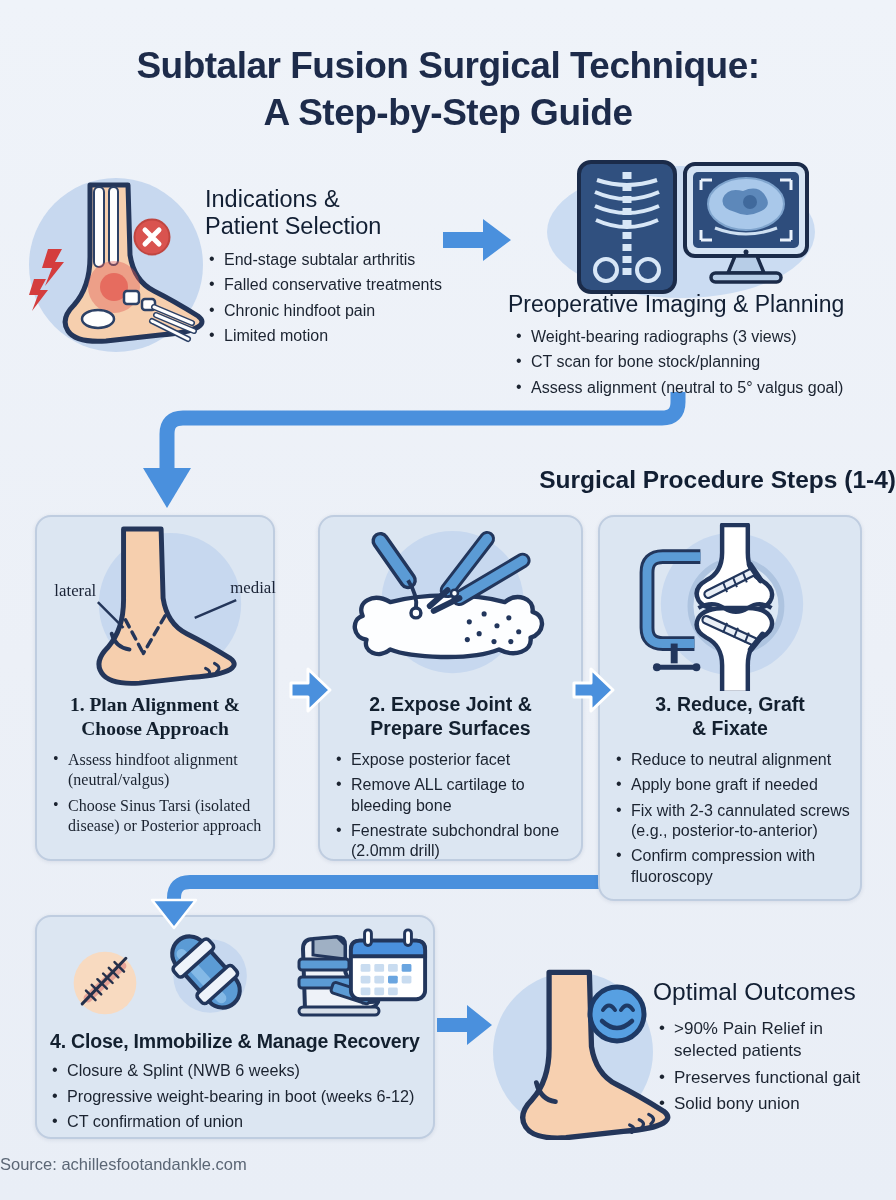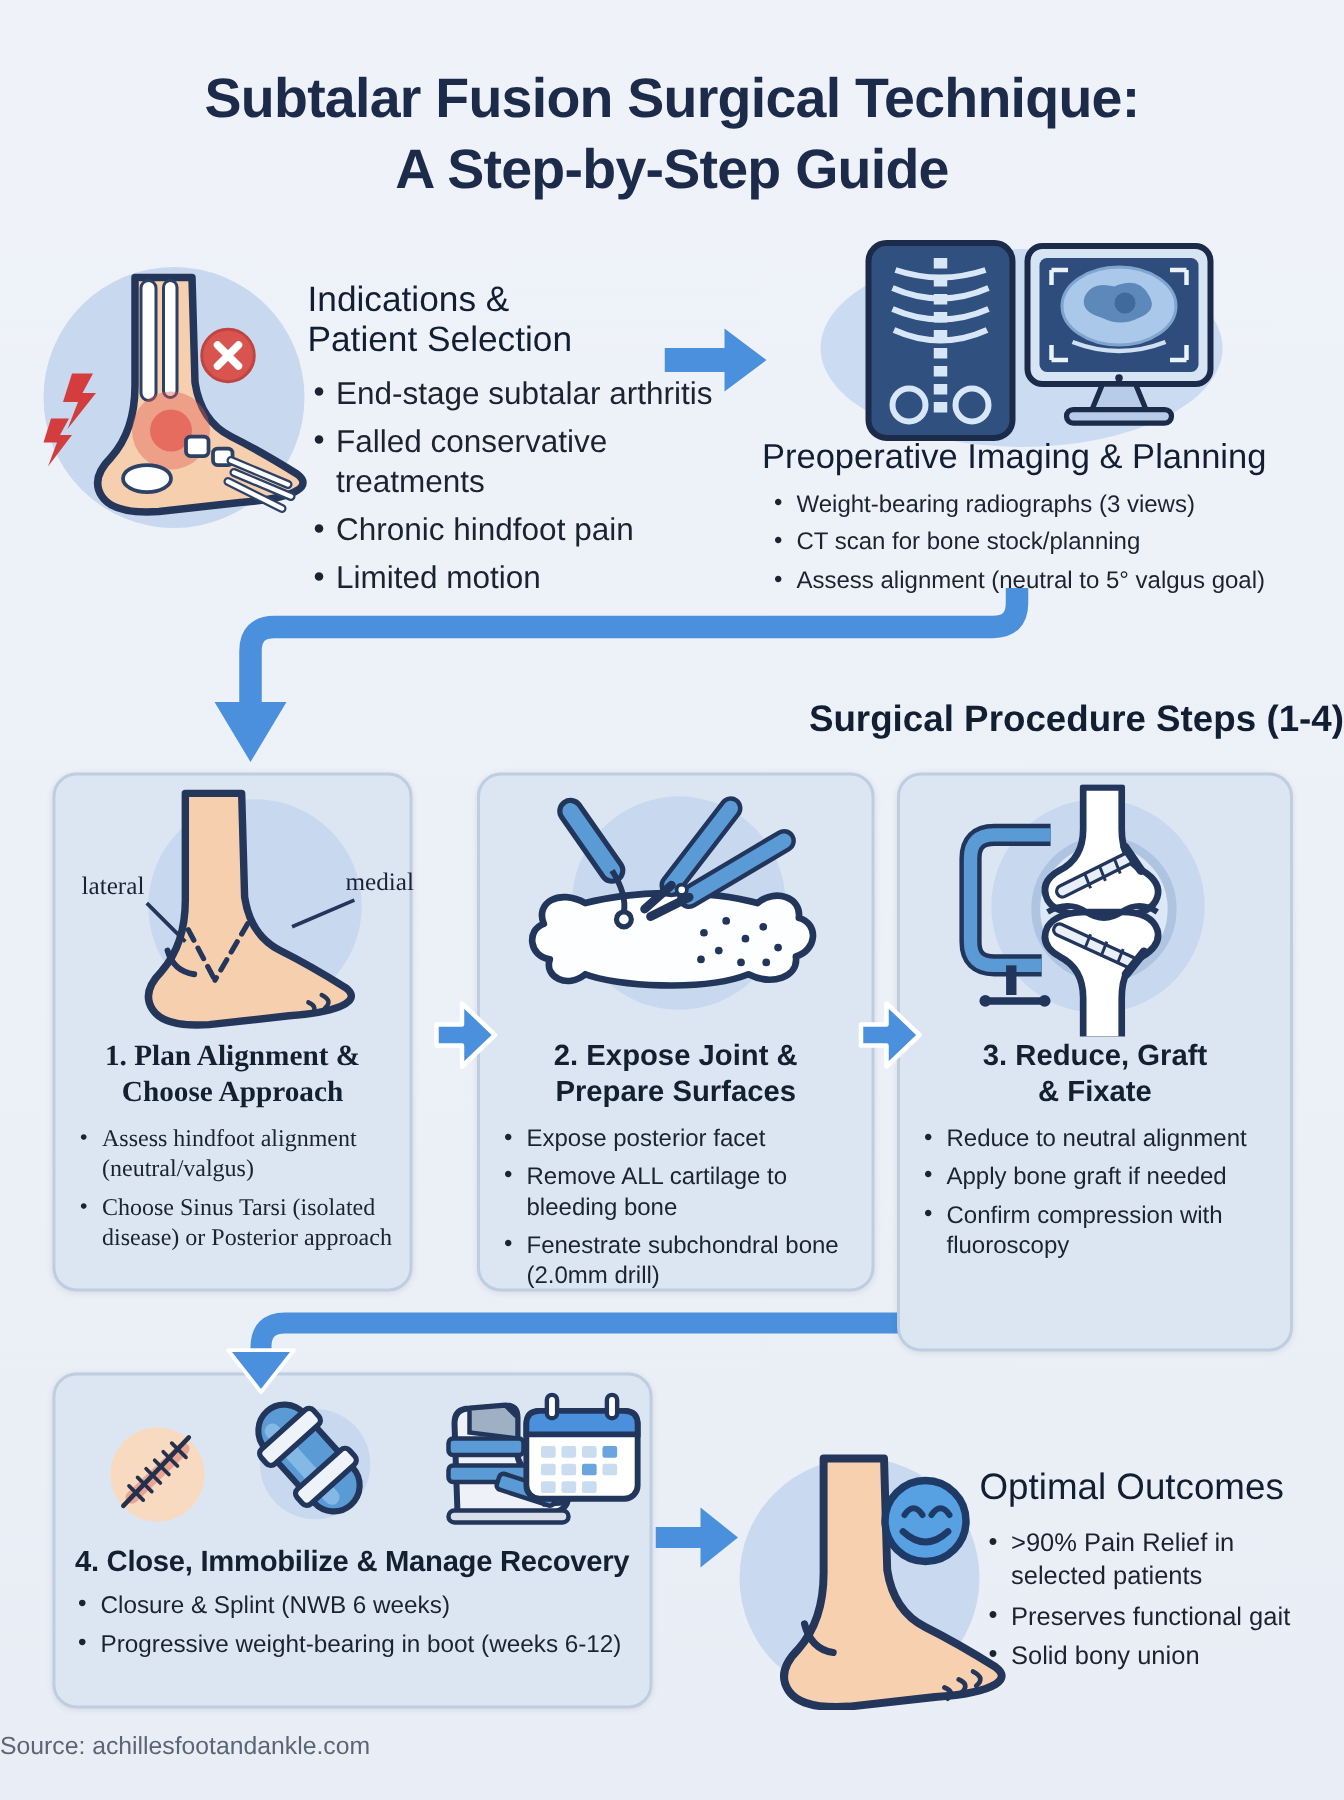--- a/index.html
+++ b/index.html
@@ -11,21 +11,21 @@
   .canvas{position:relative;width:896px;height:1200px;margin:0 auto;overflow:hidden;
     background:linear-gradient(180deg,#eff3f9 0%,#ecf0f7 55%,#e9eef6 100%);}
   .abs{position:absolute;}
   .page-title{left:0;top:42px;width:100%;text-align:center;font-size:37px;font-weight:bold;
     color:#1d2b4a;line-height:1.28;letter-spacing:-.5px;}
   .sec-heading{font-weight:normal;color:#121f33;}
   ul.bullets{list-style:none;margin:0;padding:0;}
   ul.bullets li{position:relative;padding-left:17px;margin-bottom:5px;line-height:1.28;}
   ul.bullets li::before{content:"•";position:absolute;left:2px;top:-1px;}
   .ind-head{left:205px;top:186px;width:260px;font-size:23.5px;line-height:1.17;}
-  .ind-bullets{left:207px;top:250px;width:268px;font-size:21px;}
+  .ind-bullets{left:207px;top:250px;width:268px;font-size:16px;}
   .img-head{left:508px;top:291px;width:380px;font-size:23px;white-space:nowrap;}
   .img-bullets{left:514px;top:327px;width:372px;font-size:16px;}
   .steps-heading{left:0;top:466px;width:896px;text-align:right;font-size:24.5px;font-weight:bold;color:#121f33;}
   .card{position:absolute;background:var(--cardBg);border:2px solid var(--cardBorder);
     border-radius:16px;box-shadow:0 1px 4px rgba(30,50,90,.10);}
   .card-illu{display:block;margin:6px auto 0;}
   .card-title{text-align:center;font-weight:bold;font-size:19.5px;line-height:1.22;color:#13202f;margin:2px 6px 9px;}
   .card ul.bullets{margin:0 10px 0 14px;font-size:16px;}
   .card4-title{font-weight:bold;font-size:19.5px;color:#13202f;margin:9px 10px 7px 13px;white-space:nowrap;letter-spacing:-.2px;}
   .card4 ul.bullets{margin:0 8px 0 13px;font-size:16.2px;}
@@ -218,20 +218,21 @@
       <circle cx="56" cy="146" r="4" fill="#22365c"></circle>
         <circle cx="96" cy="146" r="4" fill="#22365c"></circle>
     </svg>
     <div class="card-title">
       <span style="display:block">3. Reduce, Graft</span>
       <span style="display:block">&amp; Fixate</span>
     </div>
     <ul class="bullets">
       <li>Reduce to neutral alignment</li>
       <li>Apply bone graft if needed</li>
+      <li>Fix with 2-3 cannulated screws (e.g., posterior-to-anterior)</li>
       <li>Confirm compression with fluoroscopy</li>
     </ul>
   </div>
 
   <svg class="abs" style="left:289px;top:664px" width="44" height="52" viewBox="0 0 44 52">
     <polygon points="2,19 19,19 19,5 41,26 19,47 19,33 2,33" style="fill:var(--accent,#4a90dd)" stroke="#ffffff" stroke-width="3" stroke-linejoin="round"></polygon>
   </svg>
   <svg class="abs" style="left:572px;top:664px" width="44" height="52" viewBox="0 0 44 52">
     <polygon points="2,19 19,19 19,5 41,26 19,47 19,33 2,33" style="fill:var(--accent,#4a90dd)" stroke="#ffffff" stroke-width="3" stroke-linejoin="round"></polygon>
   </svg>
@@ -290,20 +291,21 @@
         <g fill="#6aa5e0">
             <rect x="60" y="40" width="10" height="8" rx="1.5"></rect>
             <rect x="46" y="52" width="10" height="8" rx="1.5"></rect>
           </g>
       </svg>
     </div>
     <div class="card4-title">4. Close, Immobilize &amp; Manage Recovery</div>
     <ul class="bullets">
       <li>Closure &amp; Splint (NWB 6 weeks)</li>
       <li>Progressive weight-bearing in boot (weeks 6-12)</li>
+      <li>CT confirmation of union</li>
     </ul>
   </div>
 
   <svg class="abs" style="left:130px;top:866px" width="530" height="66" viewBox="0 0 530 66">
     <polygon points="22,34 66,34 44,62" style="fill:var(--accent,#4a90dd)" stroke="#ffffff" stroke-width="2.5" stroke-linejoin="round"></polygon>
   </svg>
 
   <svg class="abs" style="left:437px;top:1002px" width="58" height="46" viewBox="0 0 58 46">
     <polygon points="0,16 30,16 30,3 55,23 30,43 30,30 0,30" style="fill:var(--accent,#4a90dd)"></polygon>
   </svg>

